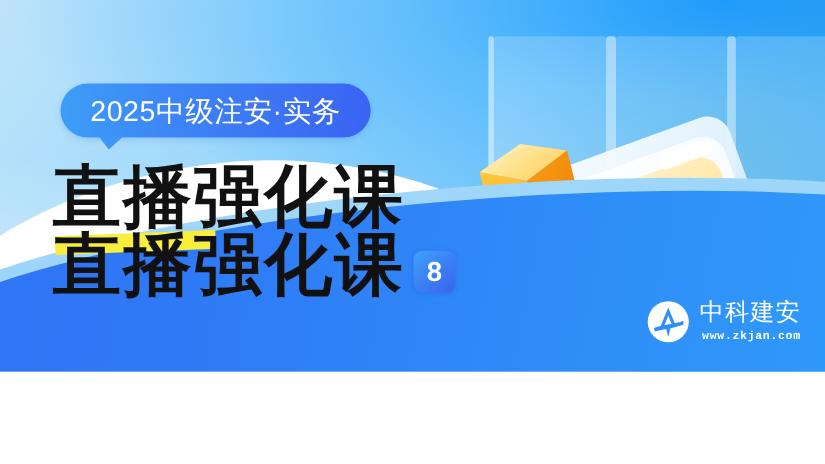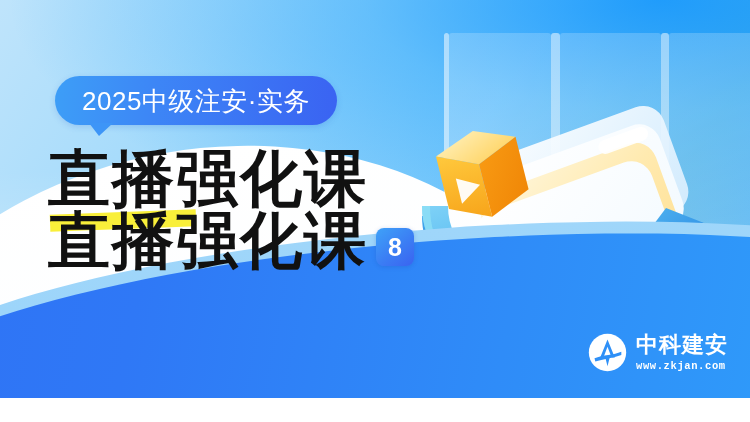--- a/index.html
+++ b/index.html
@@ -4,23 +4,24 @@
 <style>
   html, body {
     margin: 0; padding: 0; background: #ffffff;
   }
   body {
     font-family: "Liberation Sans", "DejaVu Sans", sans-serif;
   }
   #poster {
     position: relative;
     width: 750px;
-    height: 398px;
+    height: 338px;
     overflow: hidden;
     background: linear-gradient(125deg, #bfe4fb 0%, #a8dcfb 22%, #7ecbfb 55%, #43ade1 78%, #1e9cfb 100%);
+    text-align: right;
   }
 
   
   .bg-layer { position: absolute; inset: 0; }
 
   .bg-topwash {
     position:absolute; left:0; top:0; width:100%; height:100%;
     background:
       radial-gradient(140% 100% at 88% 0%, rgba(20,150,253,0.85) 0%, rgba(40,165,253,0.45) 28%, rgba(130,205,252,0.0) 62%),
       radial-gradient(120% 95% at 10% 95%, rgba(255,255,255,0.55) 0%, rgba(255,255,255,0.0) 55%);
@@ -142,21 +143,21 @@
     right: 22px; bottom: 26px;
     display: flex; align-items: center; gap: 9px;
   }
   .brand-mark {
     width: 39px; height: 39px; flex: 0 0 39px;
   }
   .brand-txt { display: flex; flex-direction: column; line-height: 1; }
   .brand-name {
     color: #ffffff;
     font-family: "DejaVu Sans", sans-serif;
-    font-weight: 700;
+    font-weight: 400;
     font-size: 22px;
     letter-spacing: 1px;
   }
   .brand-url {
     color: #ffffff;
     font-family: Liberation Mono, monospace;
     font-weight: 700;
     font-size: 10.5px;
     letter-spacing: 0.6px;
     margin-top: 5px;

